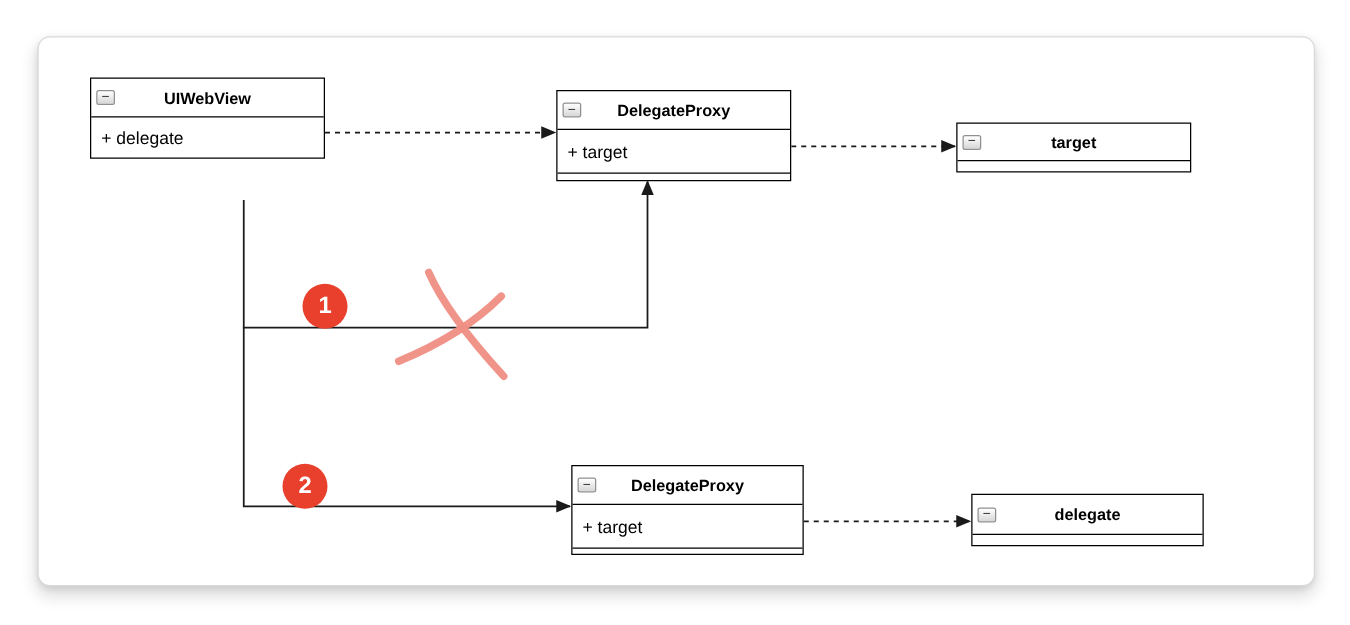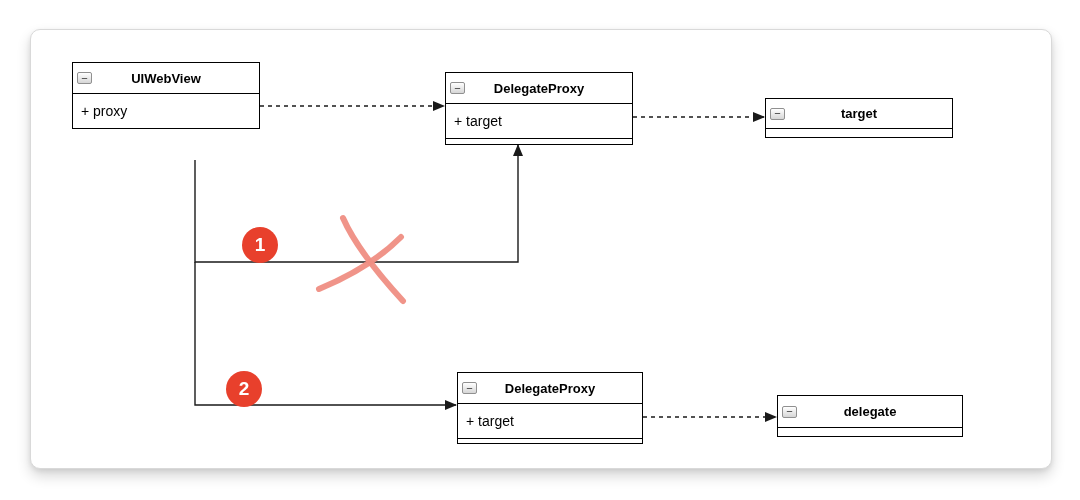--- a/index.html
+++ b/index.html
@@ -112,21 +112,21 @@
       <path class="cross-stroke" d="M343,218 Q358,252 403,301"></path>
       <path class="cross-stroke" d="M401,237 Q370,268 319,289"></path>
     </g>
   </svg>
 
   <div class="node" style="left:72px; top:62px; width:188px;">
     <div class="node-header" style="height:30px;">
       <span class="collapse">−</span>
       <span class="node-title">UIWebView</span>
     </div>
-    <div class="node-row" style="height:35px;">+ proxy</div>
+    <div class="node-row" style="height:33px;">+ delegate</div>
   </div>
 
   <div class="node" style="left:445px; top:72px; width:188px;">
     <div class="node-header" style="height:30px;">
       <span class="collapse">−</span>
       <span class="node-title">DelegateProxy</span>
     </div>
     <div class="node-row" style="height:35px;">+ target</div>
     <div class="node-empty" style="height:6px;"></div>
   </div>

